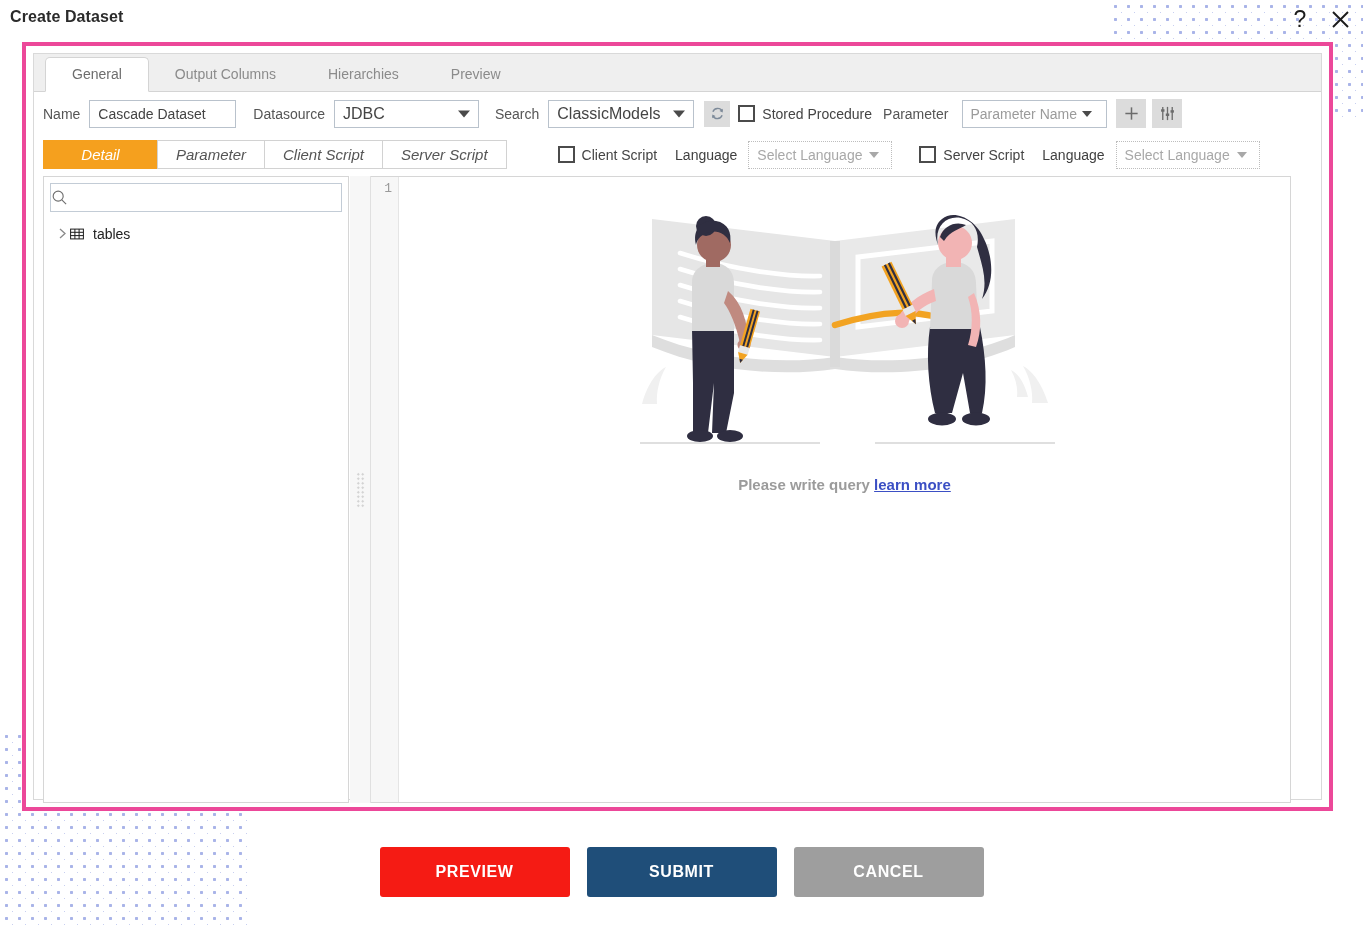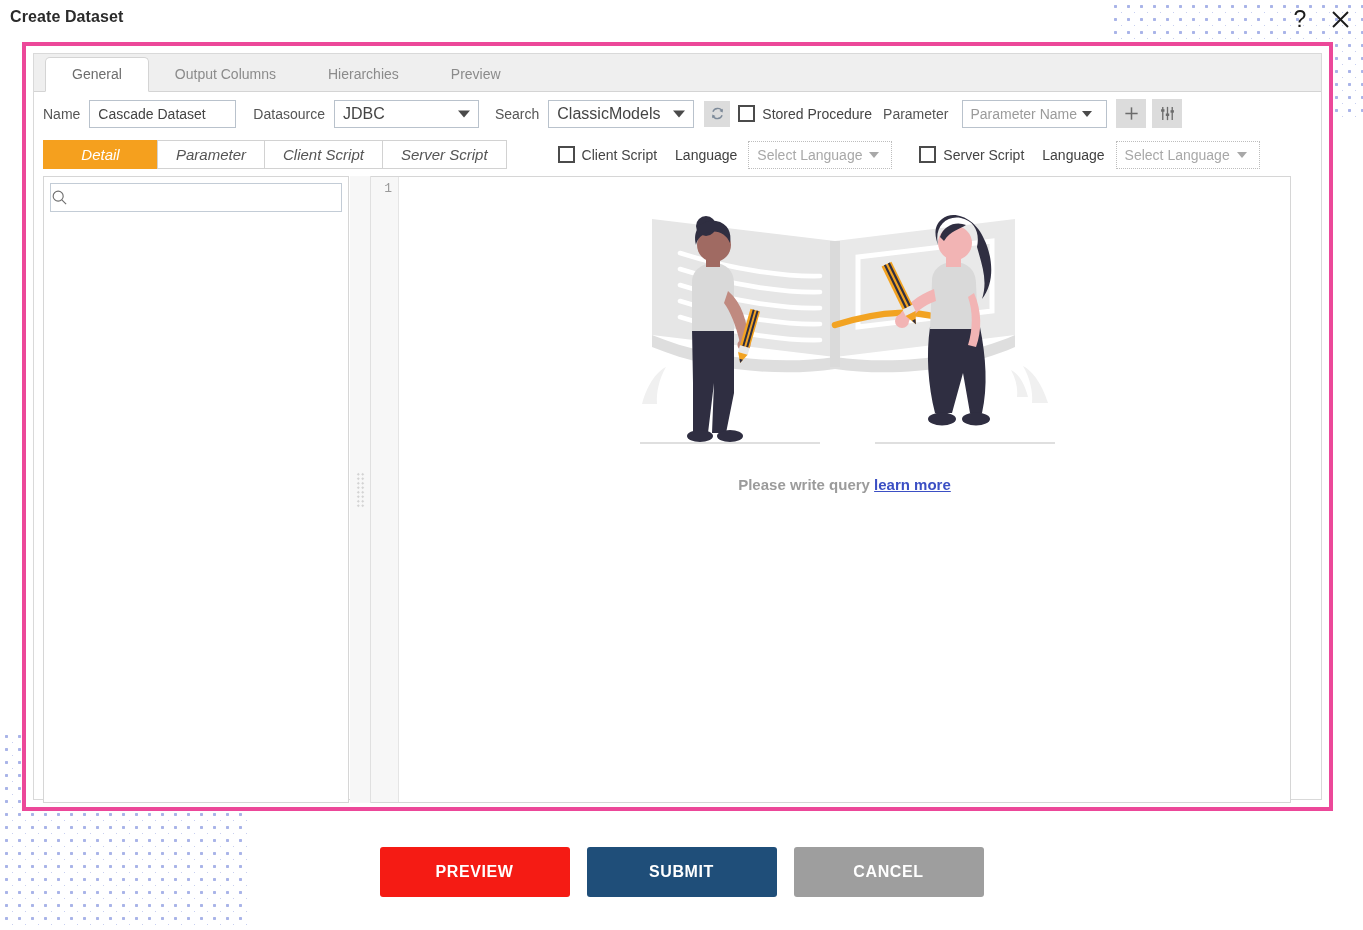--- a/index.html
+++ b/index.html
@@ -424,20 +424,37 @@
       <div id="search-wrap">
         <span id="search-icon">
           <svg width="17" height="17" viewBox="0 0 18 18" aria-hidden="true">
             <circle cx="7.6" cy="7.6" r="5.3" fill="none" stroke="#6f6f6f" stroke-width="1.2"></circle>
             <line x1="11.5" y1="11.5" x2="16" y2="16" stroke="#6f6f6f" stroke-width="1.2"></line>
           </svg>
         </span>
       </div>
 
       <div style="margin-top:8px">
+        <div class="tree-item">
+          <span class="tree-chevron">
+            <svg width="10" height="13" viewBox="0 0 10 13" aria-hidden="true">
+              <polyline points="2,2 7,6.5 2,11" fill="none" stroke="#8a8a8a" stroke-width="1.3"></polyline>
+            </svg>
+          </span>
+          <span class="tree-icon">
+            <svg width="14" height="12" viewBox="0 0 14 12" aria-hidden="true">
+              <rect x="0.6" y="1.1" width="12.8" height="9.8" fill="none" stroke="#1d1d1d" stroke-width="1"></rect>
+              <line x1="0.6" y1="4.3" x2="13.4" y2="4.3" stroke="#1d1d1d" stroke-width="1"></line>
+              <line x1="0.6" y1="7.6" x2="13.4" y2="7.6" stroke="#1d1d1d" stroke-width="1"></line>
+              <line x1="4.9" y1="1.1" x2="4.9" y2="10.9" stroke="#1d1d1d" stroke-width="1"></line>
+              <line x1="9.1" y1="1.1" x2="9.1" y2="10.9" stroke="#1d1d1d" stroke-width="1"></line>
+            </svg>
+          </span>
+          <span class="tree-label">tables</span>
+        </div>
 
       </div>
     </div>
 
     <div id="splitter">
       <div id="splitter-grip"></div>
     </div>
 
     <div id="editor-panel">
       <div id="gutter">1</div>

